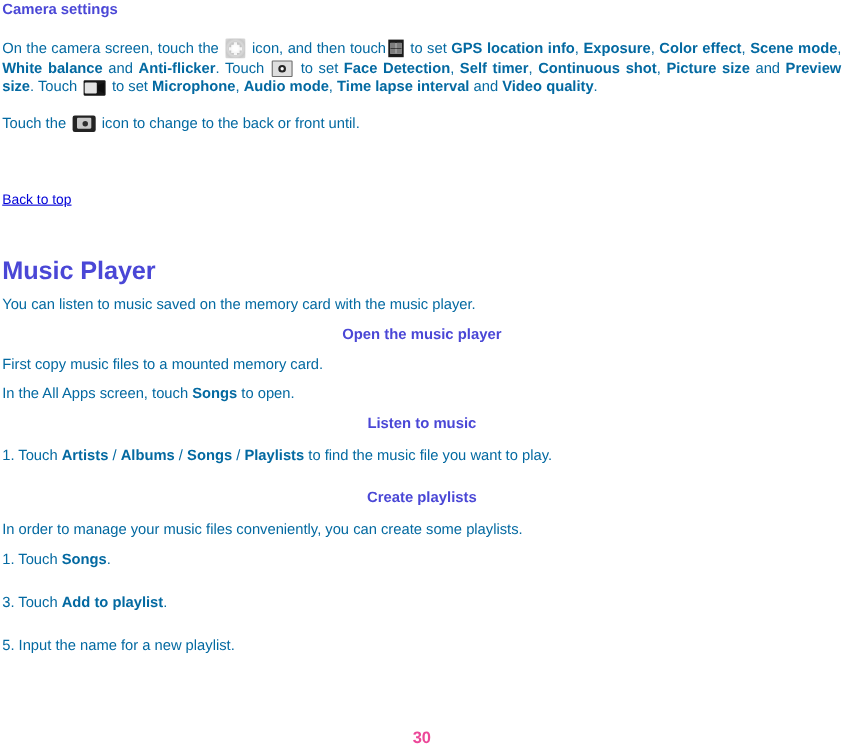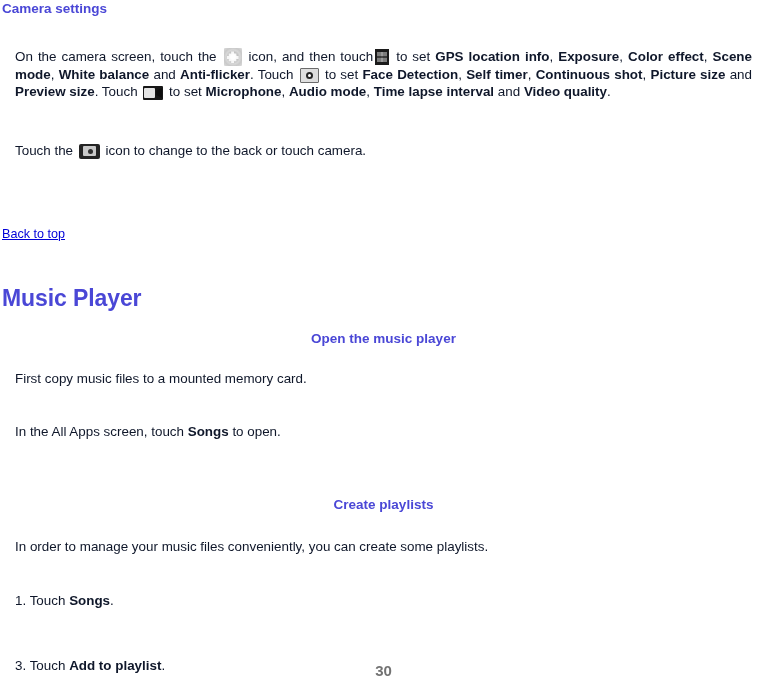--- a/index.html
+++ b/index.html
@@ -47,22 +47,22 @@
     line-height: 17px;
     margin: 0;
     padding: 0;
     text-align: center;
   }
 
   
   .para {
     font-size: 13.4px;
     line-height: 17px;
-    margin: 13px;
-    color: #0f172a;
+    margin: 0;
+    color: #0369a1;
   }
   .para.justify {
     text-align: justify;
     text-align-last: left;
   }
   .bold { font-weight: bold; }
   .sp-8  { height: 8px; }
   .sp-10 { height: 10px; }
   .sp-11 { height: 11px; }
   .sp-12 { height: 12px; }
@@ -202,21 +202,21 @@
   
   .page-number {
     position: absolute;
     left: 0;
     right: 0;
     bottom: 2px;
     text-align: center;
     font-size: 15px;
     font-weight: bold;
     line-height: 18px;
-    color: #737373;
+    color: #ec4899;
   }
 </style>
 </head>
 <body>
 
 <div class="page">
 
   
   <div class="h-section">Camera settings</div>
 
@@ -249,59 +249,72 @@
     <span class="bold">Time lapse interval</span>
     <span>and</span>
     <span class="bold">Video quality</span><span>.</span>
   </p>
 
   <div class="sp-16"></div>
 
   <p class="para">
     <span>Touch the</span>
     <span class="ico ico-switch"></span>
-    <span>icon to change to the back or touch camera.</span>
+    <span>icon to change to the back or front until.</span>
   </p>
 
   <div class="sp-34"></div>
   <div class="sp-18"></div>
 
   
   <a class="backlink" href="#">Back to top</a>
 
   <div class="sp-30"></div>
   <div class="sp-12"></div>
 
   
   <div class="h-title">Music Player</div>
 
   <div class="sp-8"></div>
 
+  <p class="para">You can listen to music saved on the memory card with the music player.</p>
 
   <div class="sp-10"></div>
 
   <div class="h-sub">Open the music player</div>
 
   <div class="sp-10"></div>
 
   <p class="para">First copy music files to a mounted memory card.</p>
 
   <div class="sp-10"></div>
 
   <p class="para">
     <span>In the All Apps screen, touch</span>
     <span class="bold">Songs</span>
     <span>to open.</span>
   </p>
 
   <div class="sp-10"></div>
 
+  <div class="h-sub">Listen to music</div>
 
   <div class="sp-12"></div>
 
+  <p class="para">
+    <span>1. Touch</span>
+    <span class="bold">Artists</span>
+    <span>/</span>
+    <span class="bold">Albums</span>
+    <span>/</span>
+    <span class="bold">Songs</span>
+    <span>/</span>
+    <span class="bold">Playlists</span>
+    <span>to find the music file you want to play.</span>
+  </p>
 
   <div class="sp-11"></div>
 
 
   <div class="sp-10"></div>
 
   <div class="h-sub">Create playlists</div>
 
   <div class="sp-12"></div>
 

